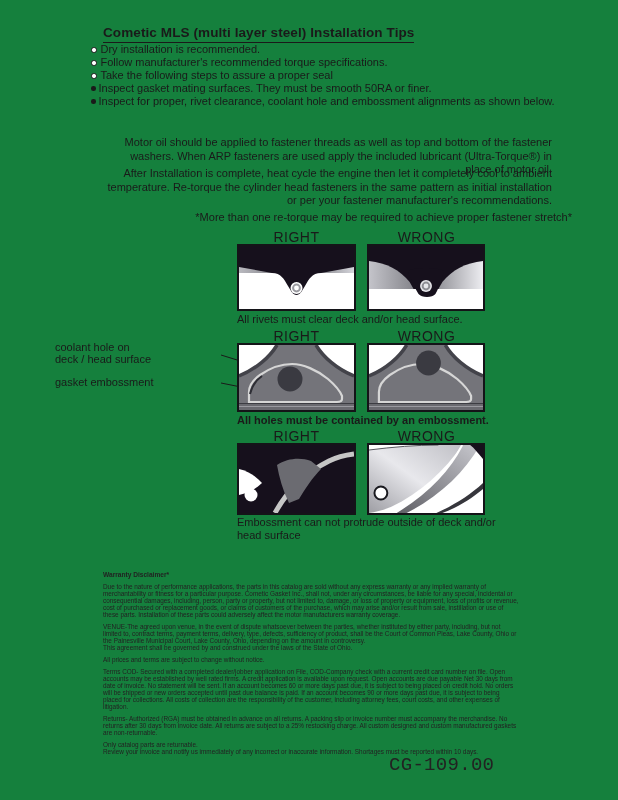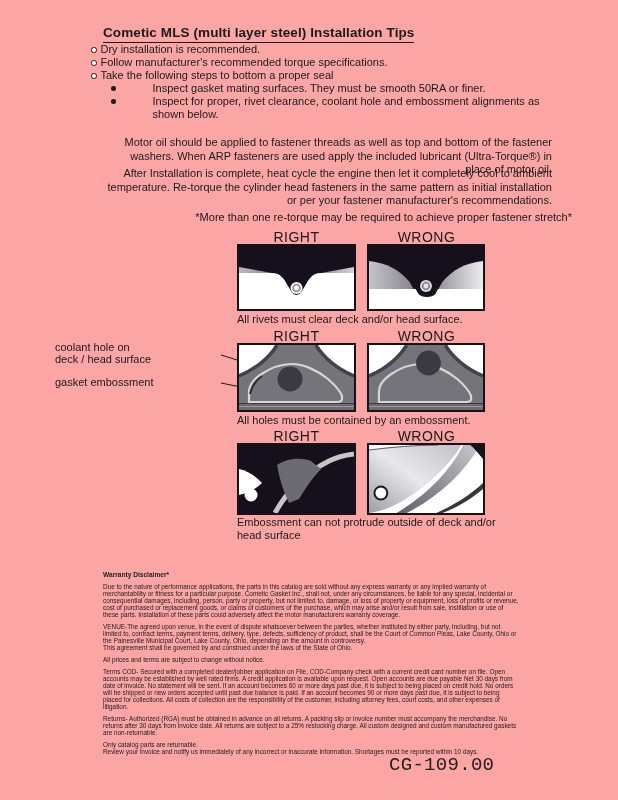--- a/index.html
+++ b/index.html
@@ -1,26 +1,26 @@
 <!DOCTYPE html>
 <html><head>
 <meta charset="utf-8">
 <style>
   html,body { margin:0; padding:0; background:#ffffff; }
   .page {
-    position:relative; width:618px; height:800px; background:#fca5a5;
+    position:relative; width:618px; height:800px; background:#15803d;
     font-family:"Liberation Sans", sans-serif; color:#1a1a1a; overflow:hidden;
   }
   .title {
     position:absolute; left:103px; top:25px; font-size:13.5px; font-weight:bold;
     border-bottom:1.5px solid #1a1a1a; padding-bottom:2px; letter-spacing:0.1px;
   }
   .bullets { position:absolute; left:91px; top:43px; width:470px; }
   .bullet-row { display:flex; align-items:flex-start; font-size:11px; line-height:13px; }
-  .bullet-row.sub { margin-left:20px;gap:34px; }
+  .bullet-row.sub { margin-left:0; }
   .marker-open {
     flex:none; width:3.5px; height:3.5px; border:1px solid #1a1a1a; border-radius:50%;
     margin:4px 4px 0 0; background:#fff;
   }
   .marker-filled {
     flex:none; width:4.5px; height:4.5px; background:#1a1a1a; border-radius:50%;
     margin:4px 3px 0 0;
   }
   .diesel-heading { position:absolute; left:102px; top:119px; font-size:12.5px; font-weight:bold; letter-spacing:0.1px; }
   .bodypara { position:absolute; left:102px; width:450px; font-size:11px; line-height:13.5px;text-align:right; }
@@ -55,21 +55,21 @@
     <div class="bullet-row">
       <span class="marker-open"></span>
       <span>Dry installation is recommended.</span>
     </div>
     <div class="bullet-row">
       <span class="marker-open"></span>
       <span>Follow manufacturer's recommended torque specifications.</span>
     </div>
     <div class="bullet-row">
       <span class="marker-open"></span>
-      <span>Take the following steps to bottom a proper seal</span>
+      <span>Take the following steps to assure a proper seal</span>
     </div>
     <div class="bullet-row sub">
       <span class="marker-filled"></span>
       <span>Inspect gasket mating surfaces.  They must be smooth 50RA or finer.</span>
     </div>
     <div class="bullet-row sub">
       <span class="marker-filled"></span>
       <span>Inspect for proper, rivet clearance, coolant hole and embossment alignments as shown below.</span>
     </div>
   </div>
@@ -170,21 +170,21 @@
       <path d="M115,0 H77 C84,12 98,24 115,31 Z" fill="#ffffff"></path>
       <path d="M77,0 C84,12 98,24 115,31" stroke="#43434a" stroke-width="3.5" fill="none"></path>
       <path d="M10,57 L10,47 C10,41 14,35 21,30 C31,23 43,19 53,19 C64,19 78,25 89,34 C96,40 101,46 103,51 L103,54 C103,56 101,57 98,57 Z" fill="none" stroke="#d6d6d6" stroke-width="2.2"></path>
       <circle cx="60" cy="18" r="12.5" fill="#3a3a41"></circle>
       <rect x="0" y="58" width="115" height="7" fill="#6a6a70"></rect>
       <line x1="0" y1="58.5" x2="115" y2="58.5" stroke="#3c3c42" stroke-width="1.2"></line>
       <line x1="0" y1="61.5" x2="115" y2="61.5" stroke="#9a9aa0" stroke-width="1"></line>
     </svg>
   </div>
 
-  <div class="dg-caption" style="top:414px;">All holes must be contained by an embossment.</div>
+  <div class="dg-caption" style="top:414px;font-weight:bold;">All holes must be contained by an embossment.</div>
 
   <div class="dg-label" style="left:237px; top:428px;">RIGHT</div>
   <div class="dg-label" style="left:367px; top:428px;">WRONG</div>
 
   <div class="dbox" style="left:237px; top:443px; width:119px; height:72px;">
     <svg viewBox="0 0 115 68" preserveAspectRatio="none">
       <rect x="0" y="0" width="115" height="68" fill="#16101c"></rect>
       <path d="M0,24 C9,26 17,31 23,38 C17,44 9,48 0,50 Z" fill="#ffffff"></path>
       <path d="M36,68 C48,46 66,28 90,16 C98,12 107,10 115,9" stroke="#c6c6c6" stroke-width="5" fill="none"></path>
       <path d="M38,20 C48,13 62,12 72,16 L82,24 C74,32 66,44 60,54 L50,58 C44,46 40,32 38,20 Z" fill="#6b6b71"></path>

